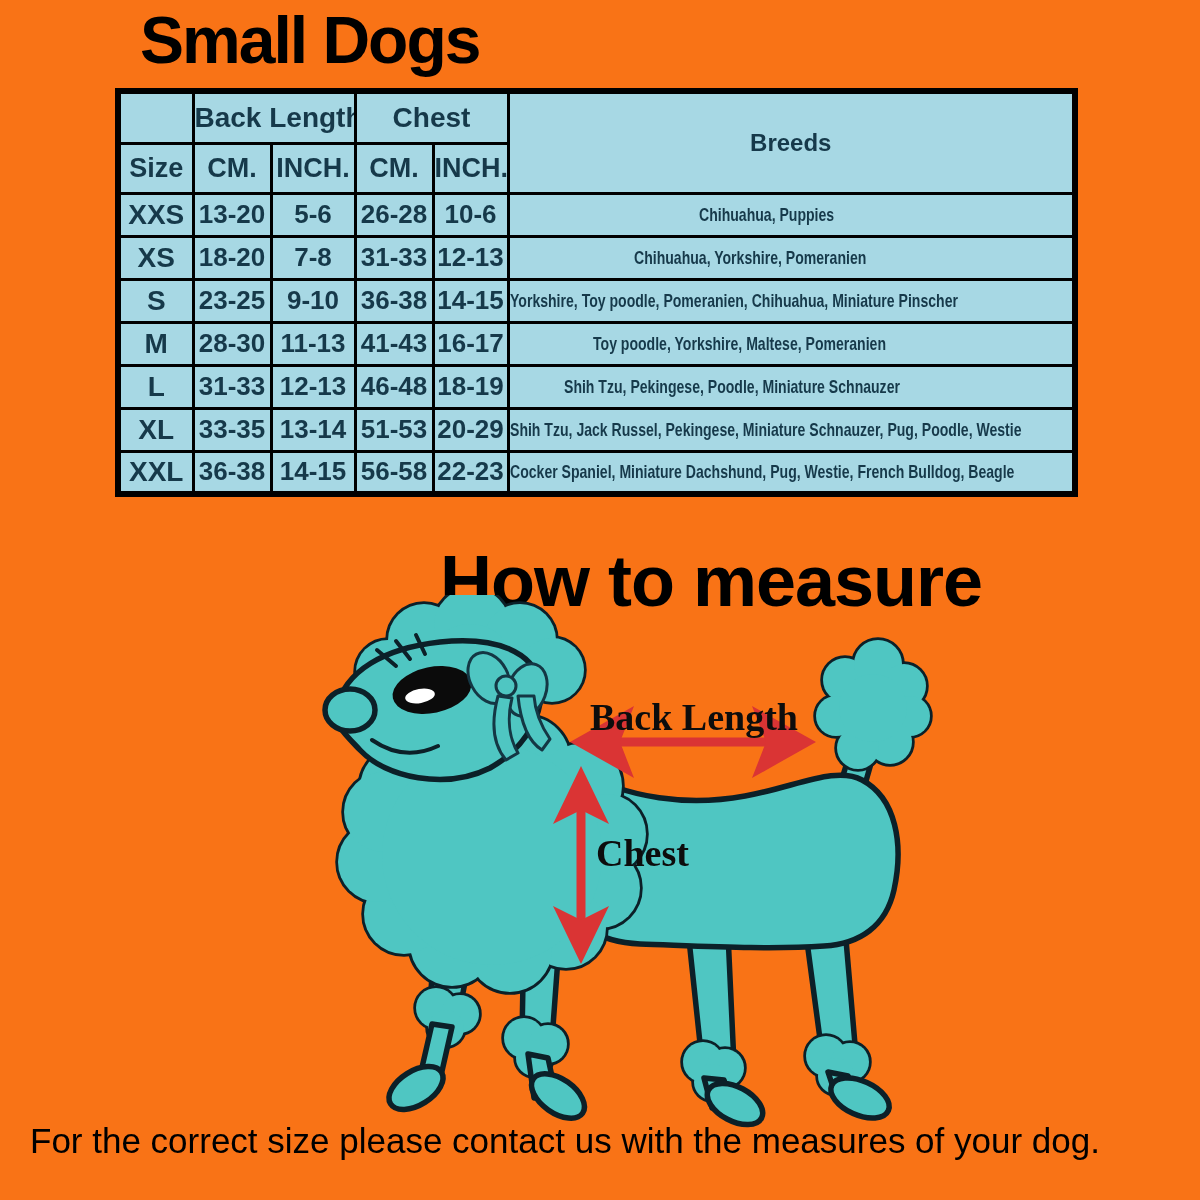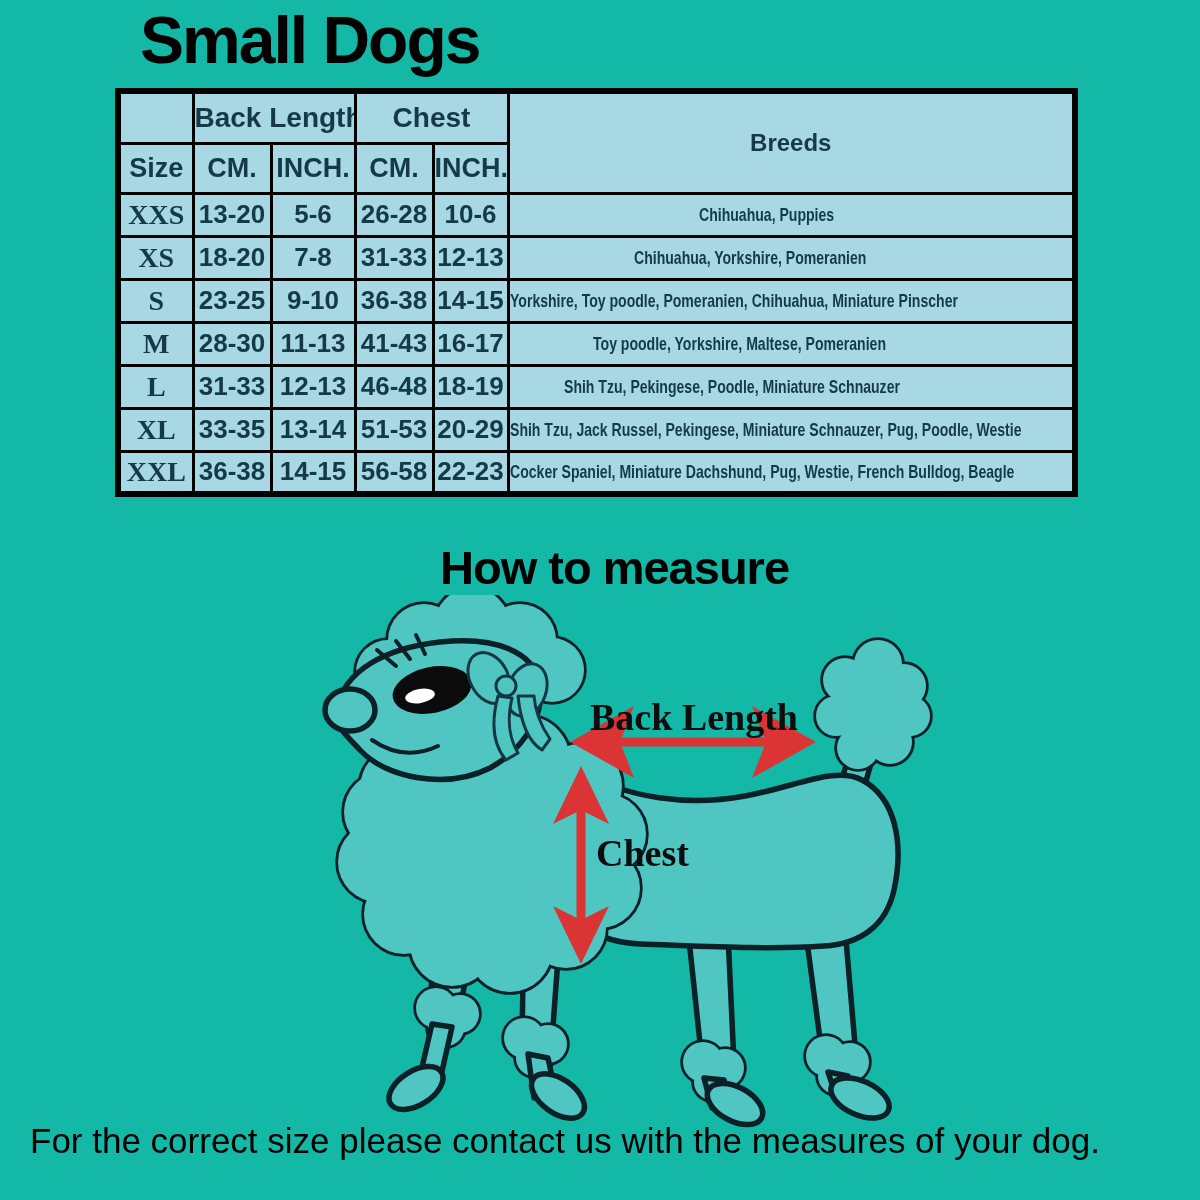--- a/index.html
+++ b/index.html
@@ -1,32 +1,32 @@
 <!DOCTYPE html>
 <html><head>
 <meta charset="utf-8">
 <style>
   html,body{margin:0;padding:0;background:#fff;}
-  .canvas{position:relative;width:1200px;height:1200px;background:#14b8a6;overflow:hidden;
+  .canvas{position:relative;width:1200px;height:1200px;background:#f97316;overflow:hidden;
           font-family:"Liberation Sans",sans-serif;}
   .page-title{position:absolute;left:140px;top:2px;font-size:66px;font-weight:bold;
               letter-spacing:-2px;color:#000;}
-  .measure-title{position:absolute;left:440px;top:540px;font-size:47px;font-weight:bold;
+  .measure-title{position:absolute;left:440px;top:540px;font-size:72px;font-weight:bold;
                  letter-spacing:-1px;color:#000;}
   
   table.size-table{position:absolute;left:115px;top:88px;width:957px;border-collapse:collapse;
                    table-layout:fixed;background:#a7d8e4;border:6px solid #000;}
   table.size-table td,table.size-table th{border:3px solid #000;padding:0;margin:0;
                    color:#16394a;font-weight:bold;text-align:center;vertical-align:middle;
                    overflow:hidden;white-space:nowrap;}
   tr.hrow1{height:52px;} tr.hrow2{height:50px;} tr.drow{height:43px;}
   .grp{font-size:28px;}
   .breeds-h{font-size:24px;}
   .red{color:#e13d52;font-size:27px;}
-  .sizecell{font-size:28px;font-family:Liberation Serif, serif;}
+  .sizecell{font-size:28px;}
   .num{font-size:26px;}
   td.breeds{text-align:left;padding-left:6px;}
   td.breeds span{display:inline-block;font-size:19px;transform:scaleX(.74);
                  transform-origin:0 50%;white-space:nowrap;}
   
   svg.poodle{position:absolute;left:290px;top:595px;width:840px;height:535px;}
   .fl{fill:#4fc6c2;stroke:#0c2028;stroke-width:5.5;stroke-linejoin:round;}
   .fc{fill:#4fc6c2;stroke:none;}
   .thin{fill:#4fc6c2;stroke:#143744;stroke-width:3;stroke-linejoin:round;}
   .ln{stroke:#0c2028;stroke-width:4;fill:none;stroke-linecap:round;}

